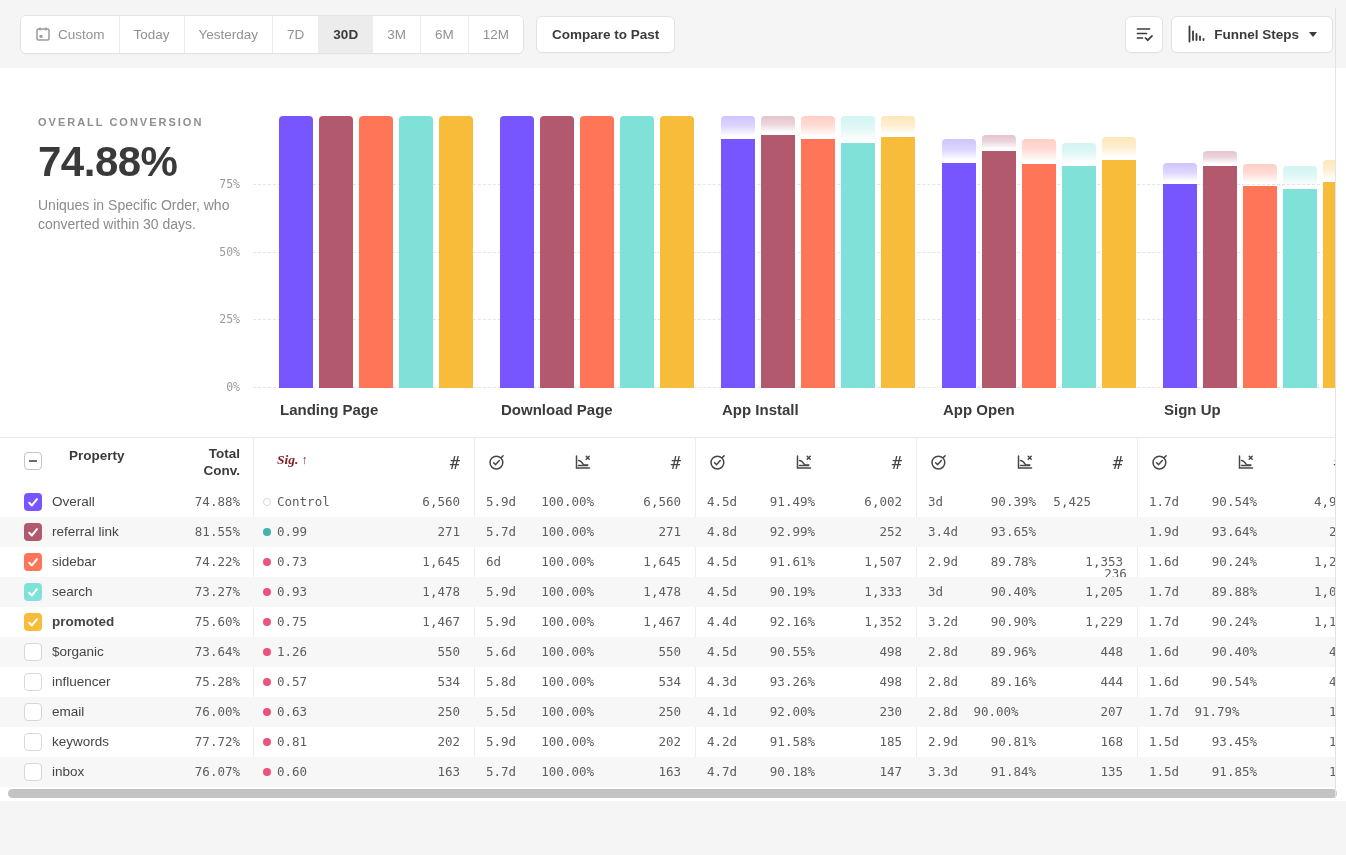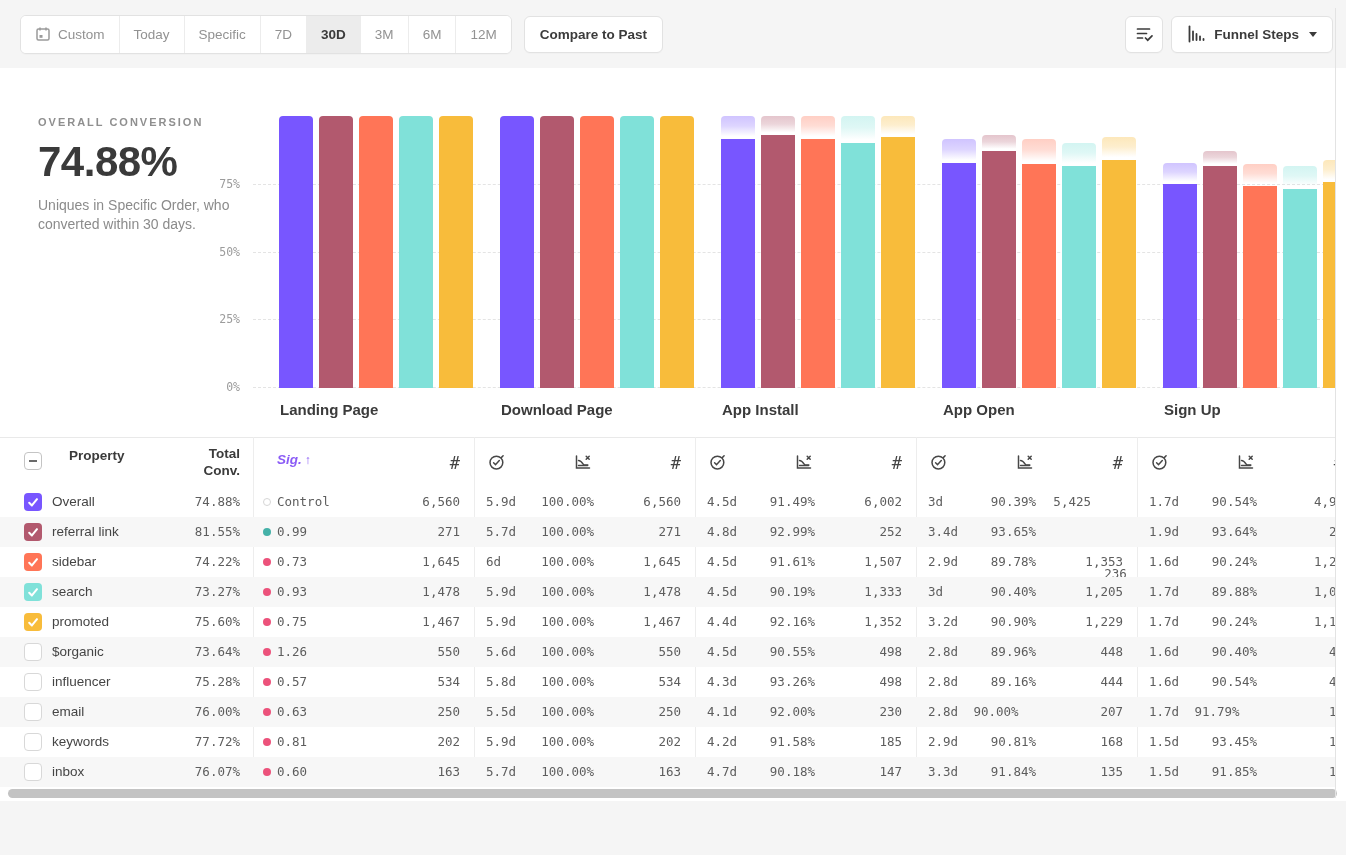--- a/index.html
+++ b/index.html
@@ -50,21 +50,21 @@
   .th{position:absolute;top:437px;height:50px;}
   .hdr-label{font-size:13.5px;font-weight:700;color:#3b3b3b;}
   .row{position:absolute;left:0;width:1335px;height:30px;cursor:pointer;}
   .row.alt{background:#f7f7f7;}
   .cell{position:absolute;top:0;height:30px;line-height:30px;font-size:12.5px;color:#5d5d5d;}
   .cell.lbl{font-size:13.5px;color:#454545;}
   .cb{position:absolute;left:24px;top:6px;width:18px;height:18px;border-radius:4px;box-sizing:border-box;
       display:flex;align-items:center;justify-content:center;cursor:pointer;}
   .cb.off{background:#fff;border:1.5px solid #d8d8d8;}
   .dot{position:absolute;left:263px;top:11px;width:8px;height:8px;border-radius:50%;box-sizing:border-box;}
-  .sig-hdr{position:absolute;left:277px;top:452px;font-size:13.5px;font-weight:700;font-style:italic;color:#8b5cf6;}
+  .sig-hdr{position:absolute;left:277px;top:452px;font-size:13.5px;font-weight:700;font-style:italic;color:#7f1d1d;font-family:Liberation Serif, serif;}
   .sig-hdr .arr{font-style:normal;font-weight:400;margin-left:3px;font-size:12px;}
   .hash{font-size:17px;color:#454545;font-weight:400;}
 
   
   .hthumb{position:absolute;left:8px;top:789px;width:1329px;height:9px;border-radius:5px;background:#c3c3c3;cursor:pointer;}
   .vline{position:absolute;left:1335px;top:8px;width:1px;height:790px;background:#e3e3e3;}
   .footer{position:absolute;left:0;top:801px;width:1346px;height:54px;background:#f5f5f5;
           border-top:1px solid #e6e6e6;display:flex;align-items:center;}
   .seg-btn{margin-left:20px;height:33px;padding:0 13px;font-size:13px;border-radius:6px;
            box-shadow:0 1px 2px rgba(0,0,0,.07);}
@@ -87,21 +87,21 @@
                 <rect x="4.5" y="9" width="3" height="2.8" fill="#9a9a9a" stroke="none"></rect>
               </g>
             </svg>
           </span>
           <span>Custom</span>
         </div>
         <div class="seg-item">
           <span>Today</span>
         </div>
         <div class="seg-item">
-          <span>Specific</span>
+          <span>Yesterday</span>
         </div>
         <div class="seg-item">
           <span>7D</span>
         </div>
         <div class="seg-item sel">
           <span>30D</span>
         </div>
         <div class="seg-item">
           <span>3M</span>
         </div>
@@ -403,21 +403,21 @@
           <div class="cell mono" style="left: 1149px;">1.7d</div>
           <div class="cell mono" style="left: 1177px; width: 80px; text-align: right;">89.88%</div>
           <div class="cell mono" style="left: 1237px; width: 107px; text-align: right;">1,08</div>
         </div>
         <div class="row" style="top: 607px;">
           <div class="cb" style="background: rgb(248, 188, 59);">
             <svg width="12" height="11" viewBox="0 0 14 13">
               <path d="M2.5 6.8l3.2 3.2 6-7.4" stroke="#fff" stroke-width="2.4" fill="none" stroke-linecap="round" stroke-linejoin="round"></path>
             </svg>
           </div>
-          <div class="cell lbl" style="left: 52px;">promoted</div>
+          <div class="cell lbl" style="left: 52px; font-weight: bold;">promoted</div>
           <div class="cell mono" style="left: 140px; width: 100px; text-align: right;">75.60%</div>
           <div class="dot" style="background: rgb(236, 82, 123);"></div>
           <div class="cell mono" style="left: 277px;">0.75</div>
           <div class="cell mono" style="left: 353px; width: 107px; text-align: right;">1,467</div>
           <div class="cell mono" style="left: 486px;">5.9d</div>
           <div class="cell mono" style="left: 514px; width: 80px; text-align: right;">100.00%</div>
           <div class="cell mono" style="left: 574px; width: 107px; text-align: right;">1,467</div>
           <div class="cell mono" style="left: 707px;">4.4d</div>
           <div class="cell mono" style="left: 735px; width: 80px; text-align: right;">92.16%</div>
           <div class="cell mono" style="left: 795px; width: 107px; text-align: right;">1,352</div>

